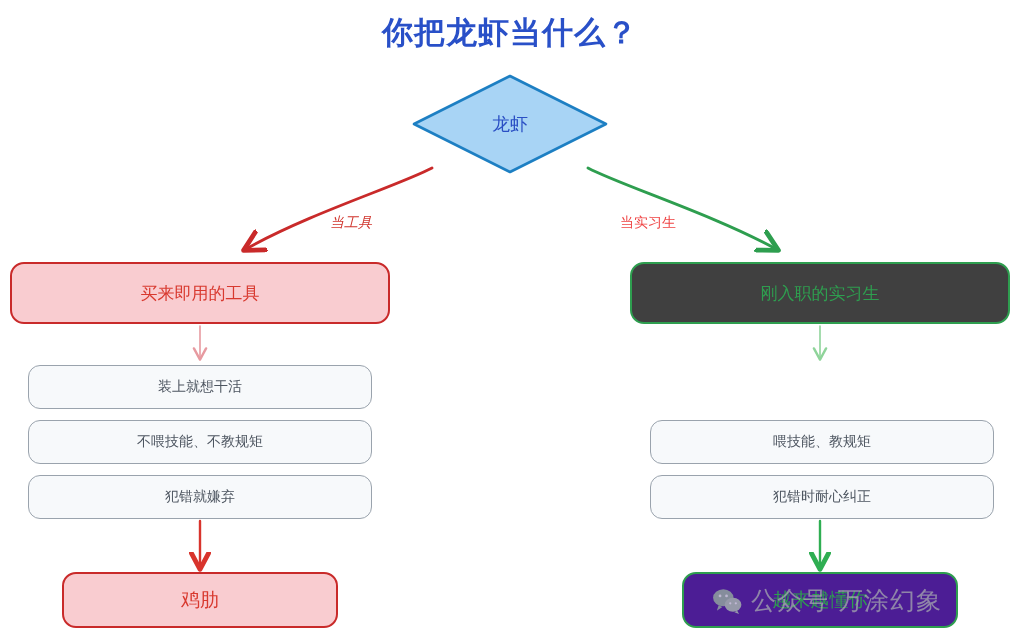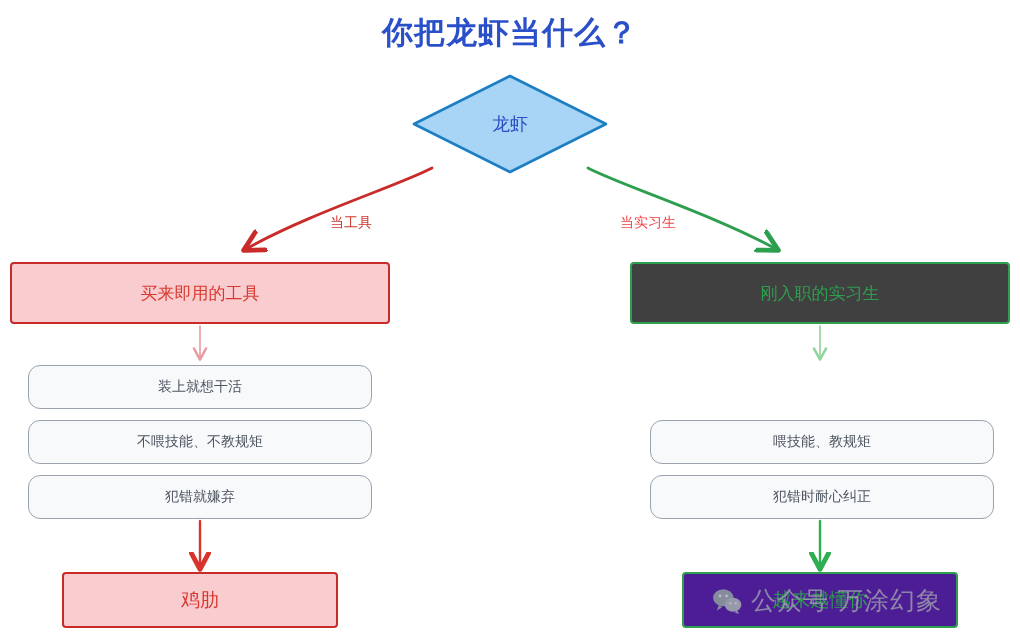--- a/index.html
+++ b/index.html
@@ -70,31 +70,31 @@
     font-size: 18px;
     color: #2a4fc4;
   }
 
   
   .edge-label {
     position: absolute;
     font-size: 14px;
     white-space: nowrap;
   }
-  .edge-label.red { color: #d0342c; left: 330px; top: 214px; }
+  .edge-label.red { color: #d0342c; left: 330px; top: 214px; font-style: italic; }
   .edge-label.green { color: #ef4444; left: 620px; top: 214px; }
 
   
   .node {
     position: absolute;
     box-sizing: border-box;
     display: flex;
     align-items: center;
     justify-content: center;
-    border-radius: 4px;
+    border-radius: 14px;
     font-size: 17px;
     text-align: center;
   }
   .node.red-head {
     left: 10px; top: 262px;
     width: 380px; height: 62px;
     background: #f9ccd0;
     border: 2.4px solid #c92a2a;
     color: #d8392f;
   }

